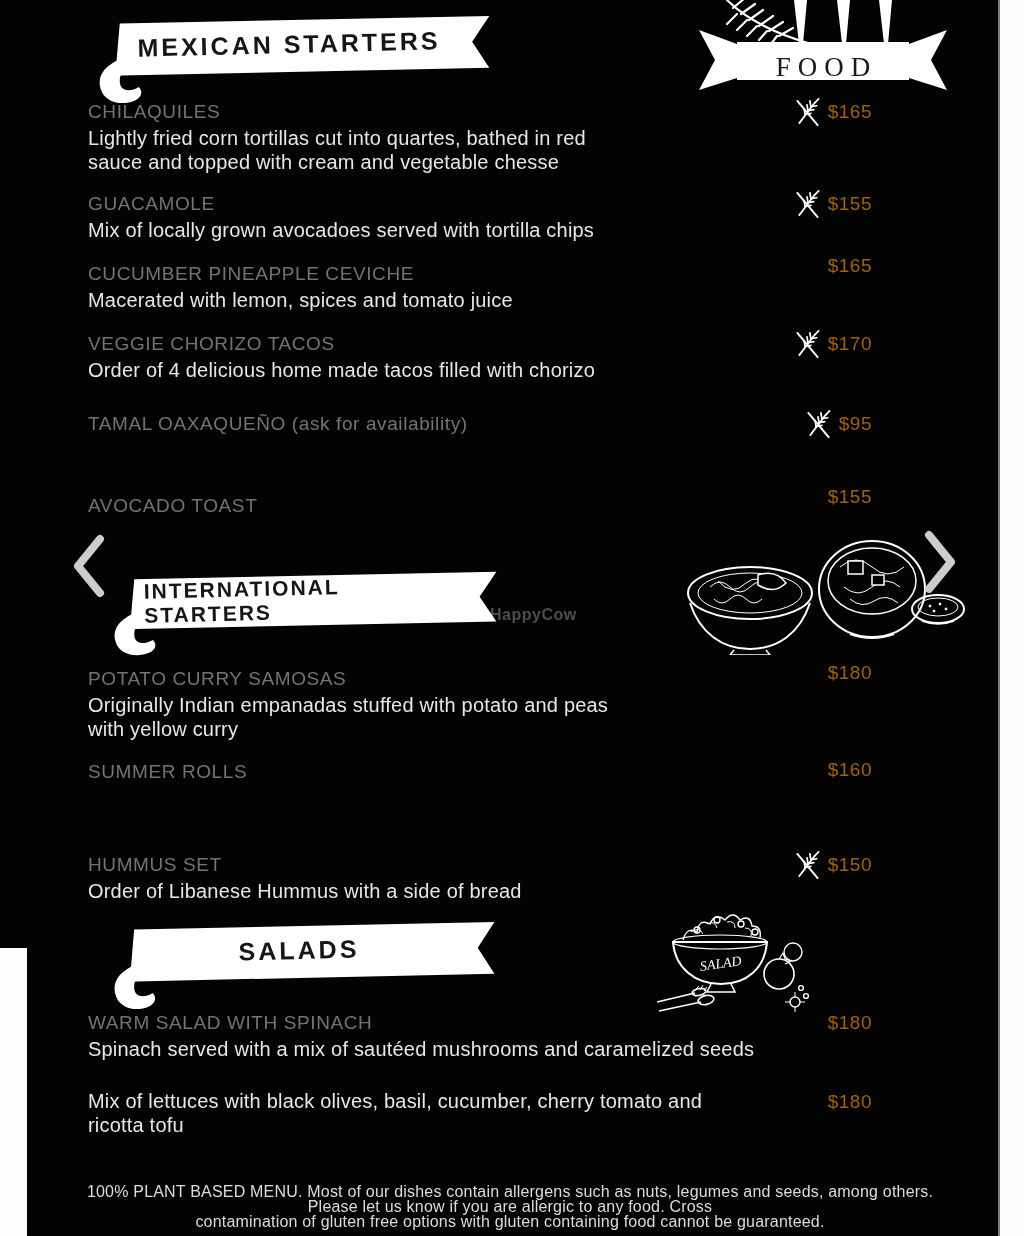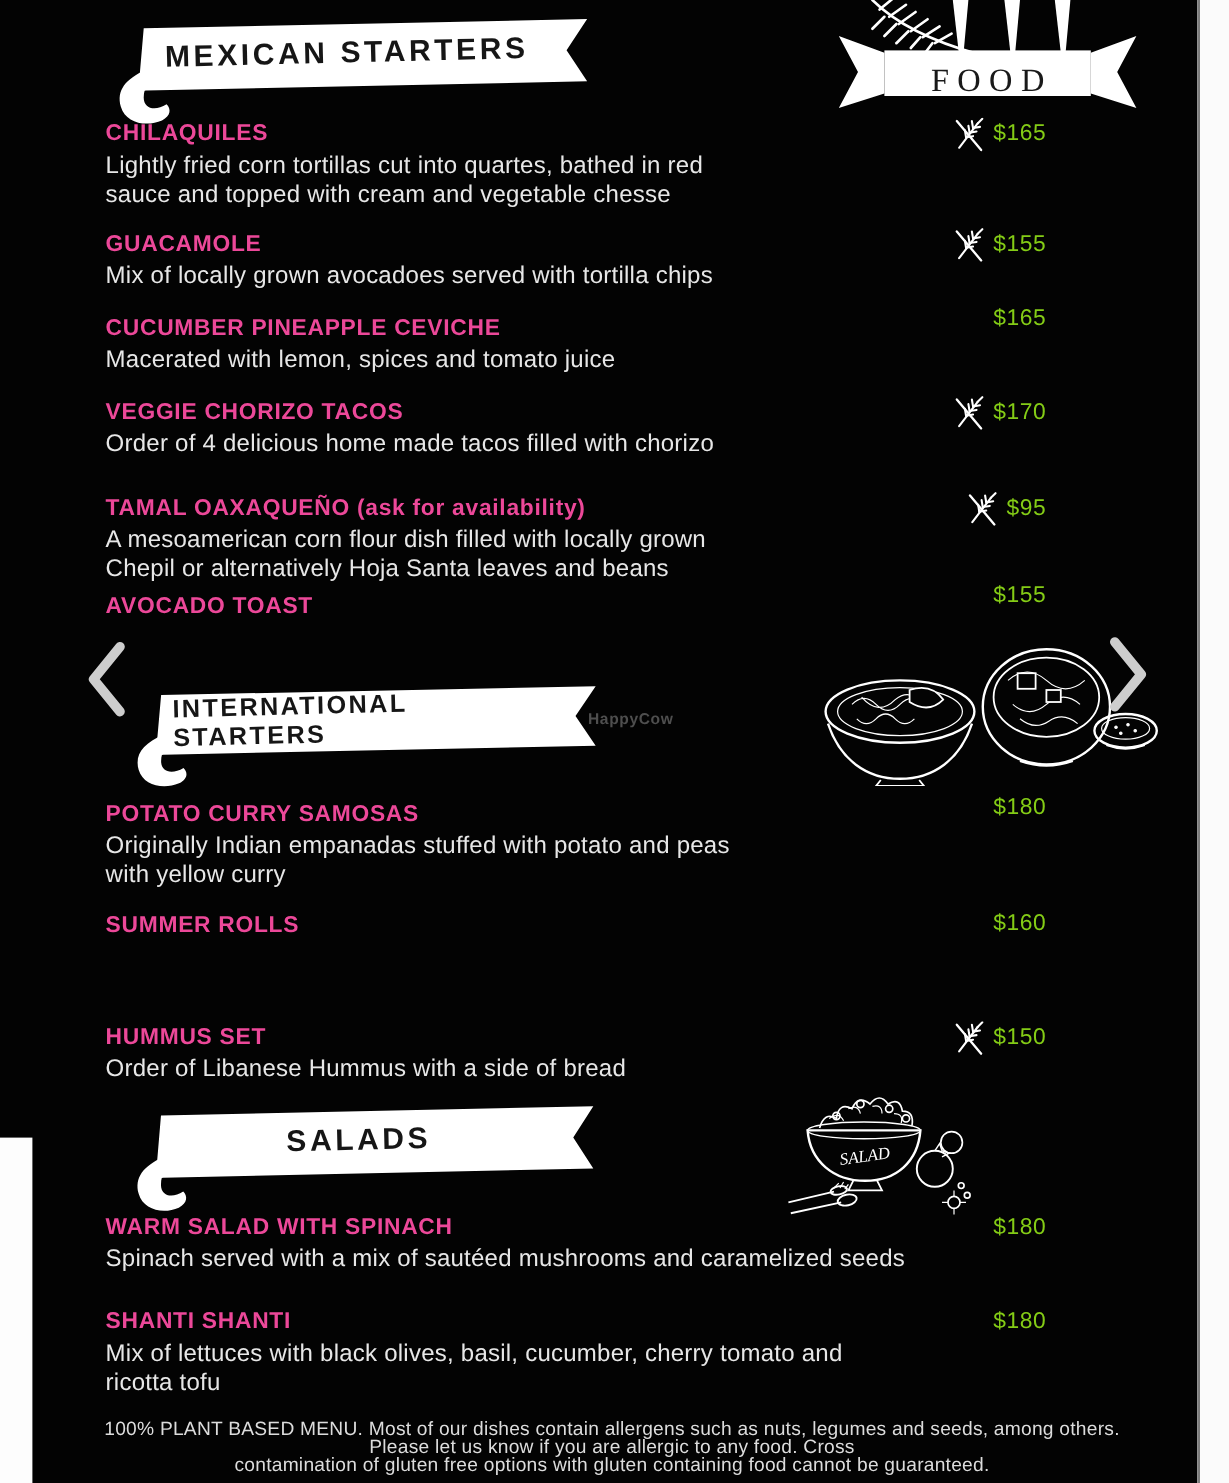--- a/index.html
+++ b/index.html
@@ -33,36 +33,36 @@
   .food-ribbon svg{position:absolute;left:0;top:0;width:100%;height:100%;}
   .food-label{
     position:absolute;left:40px;top:42px;width:172px;height:50px;
     display:flex;align-items:center;justify-content:center;
     font-family:"Liberation Serif",serif;font-size:27px;letter-spacing:7px;
     padding-left:7px;box-sizing:border-box;color:#191919;
   }
 
   
   .item{position:absolute;left:88px;right:126px;color:#ededed;}
-  .item-name{font-size:19px;letter-spacing:0.6px;color:#ec4899;margin-bottom:4px;line-height:23px;font-weight:bold;}
+  .item-name{font-size:19px;letter-spacing:0.6px;color:#737373;margin-bottom:4px;line-height:23px;}
   .item-desc{font-size:20px;line-height:23.5px;color:#e7e7e7;letter-spacing:0.2px;white-space:pre-line;}
   .item-side{position:absolute;right:0;top:0;display:flex;align-items:flex-start;gap:7px;}
-  .price{font-size:19px;color:#84cc16;letter-spacing:0.5px;line-height:24px;}
+  .price{font-size:19px;color:#a16207;letter-spacing:0.5px;line-height:24px;}
   .gf{width:28px;height:29px;margin-top:-2px;}
 
   
   .nav{position:absolute;width:38px;height:64px;cursor:pointer;z-index:5;}
   .nav-prev{left:70px;top:534px;}
   .nav-next{left:921px;top:530px;}
 
   
   .bowls{position:absolute;left:680px;top:535px;width:290px;height:120px;}
   .salad-art{position:absolute;left:655px;top:900px;width:160px;height:115px;}
 
-  .watermark{position:absolute;left:490px;top:591px;font-size:13px;font-weight:700;
+  .watermark{position:absolute;left:490px;top:606px;font-size:16px;font-weight:700;
     letter-spacing:0.5px;color:#4e4e4e;}
 
   .footer{
     position:absolute;left:80px;top:1184px;width:860px;text-align:center;
     font-size:16px;line-height:15px;color:#dcdcdc;letter-spacing:0.2px;white-space:pre-line;
   }
 </style>
 </head>
 <body>
 
@@ -170,22 +170,20 @@
               <path d="M12,17 l-1,-6"></path>
             <path d="M4,3 L25,28" stroke-width="2"></path>
           </g>
         </svg>
         <span class="price">$170</span>
       </div>
     </div>
 
     <div class="item" style="top:412px">
       <div class="item-name">TAMAL OAXAQUEÑO (ask for availability)</div>
-      <div class="item-desc">A mesoamerican corn flour dish filled with locally grown
-Chepil or alternatively Hoja Santa leaves and beans</div>
       <div class="item-side">
         <svg class="gf" viewBox="0 0 28 30">
           <g stroke="#ffffff" fill="none" stroke-width="1.8" stroke-linecap="round">
             <path d="M6,26 L22,5"></path>
               <path d="M22,5 L26,1"></path>
             <path d="M18,9 l6,-1"></path>
               <path d="M18,9 l-1,-6"></path>
             <path d="M15,13 l6,-1"></path>
               <path d="M15,13 l-1,-6"></path>
             <path d="M12,17 l6,-1"></path>
@@ -331,21 +329,20 @@
 
     <div class="item" style="top:1011px">
       <div class="item-name">WARM SALAD WITH SPINACH</div>
       <div class="item-desc">Spinach served with a mix of sautéed mushrooms and caramelized seeds</div>
       <div class="item-side">
         <span class="price">$180</span>
       </div>
     </div>
 
     <div class="item" style="top:1090px">
-      <div class="item-name">SHANTI SHANTI</div>
       <div class="item-desc">Mix of lettuces with black olives, basil, cucumber, cherry tomato and
 ricotta tofu</div>
       <div class="item-side">
         <span class="price">$180</span>
       </div>
     </div>
 
     <div class="footer">100% PLANT BASED MENU. Most of our dishes contain allergens such as nuts, legumes and seeds, among others. Please let us know if you are allergic to any food. Cross
 contamination of gluten free options with gluten containing food cannot be guaranteed.</div>
 

